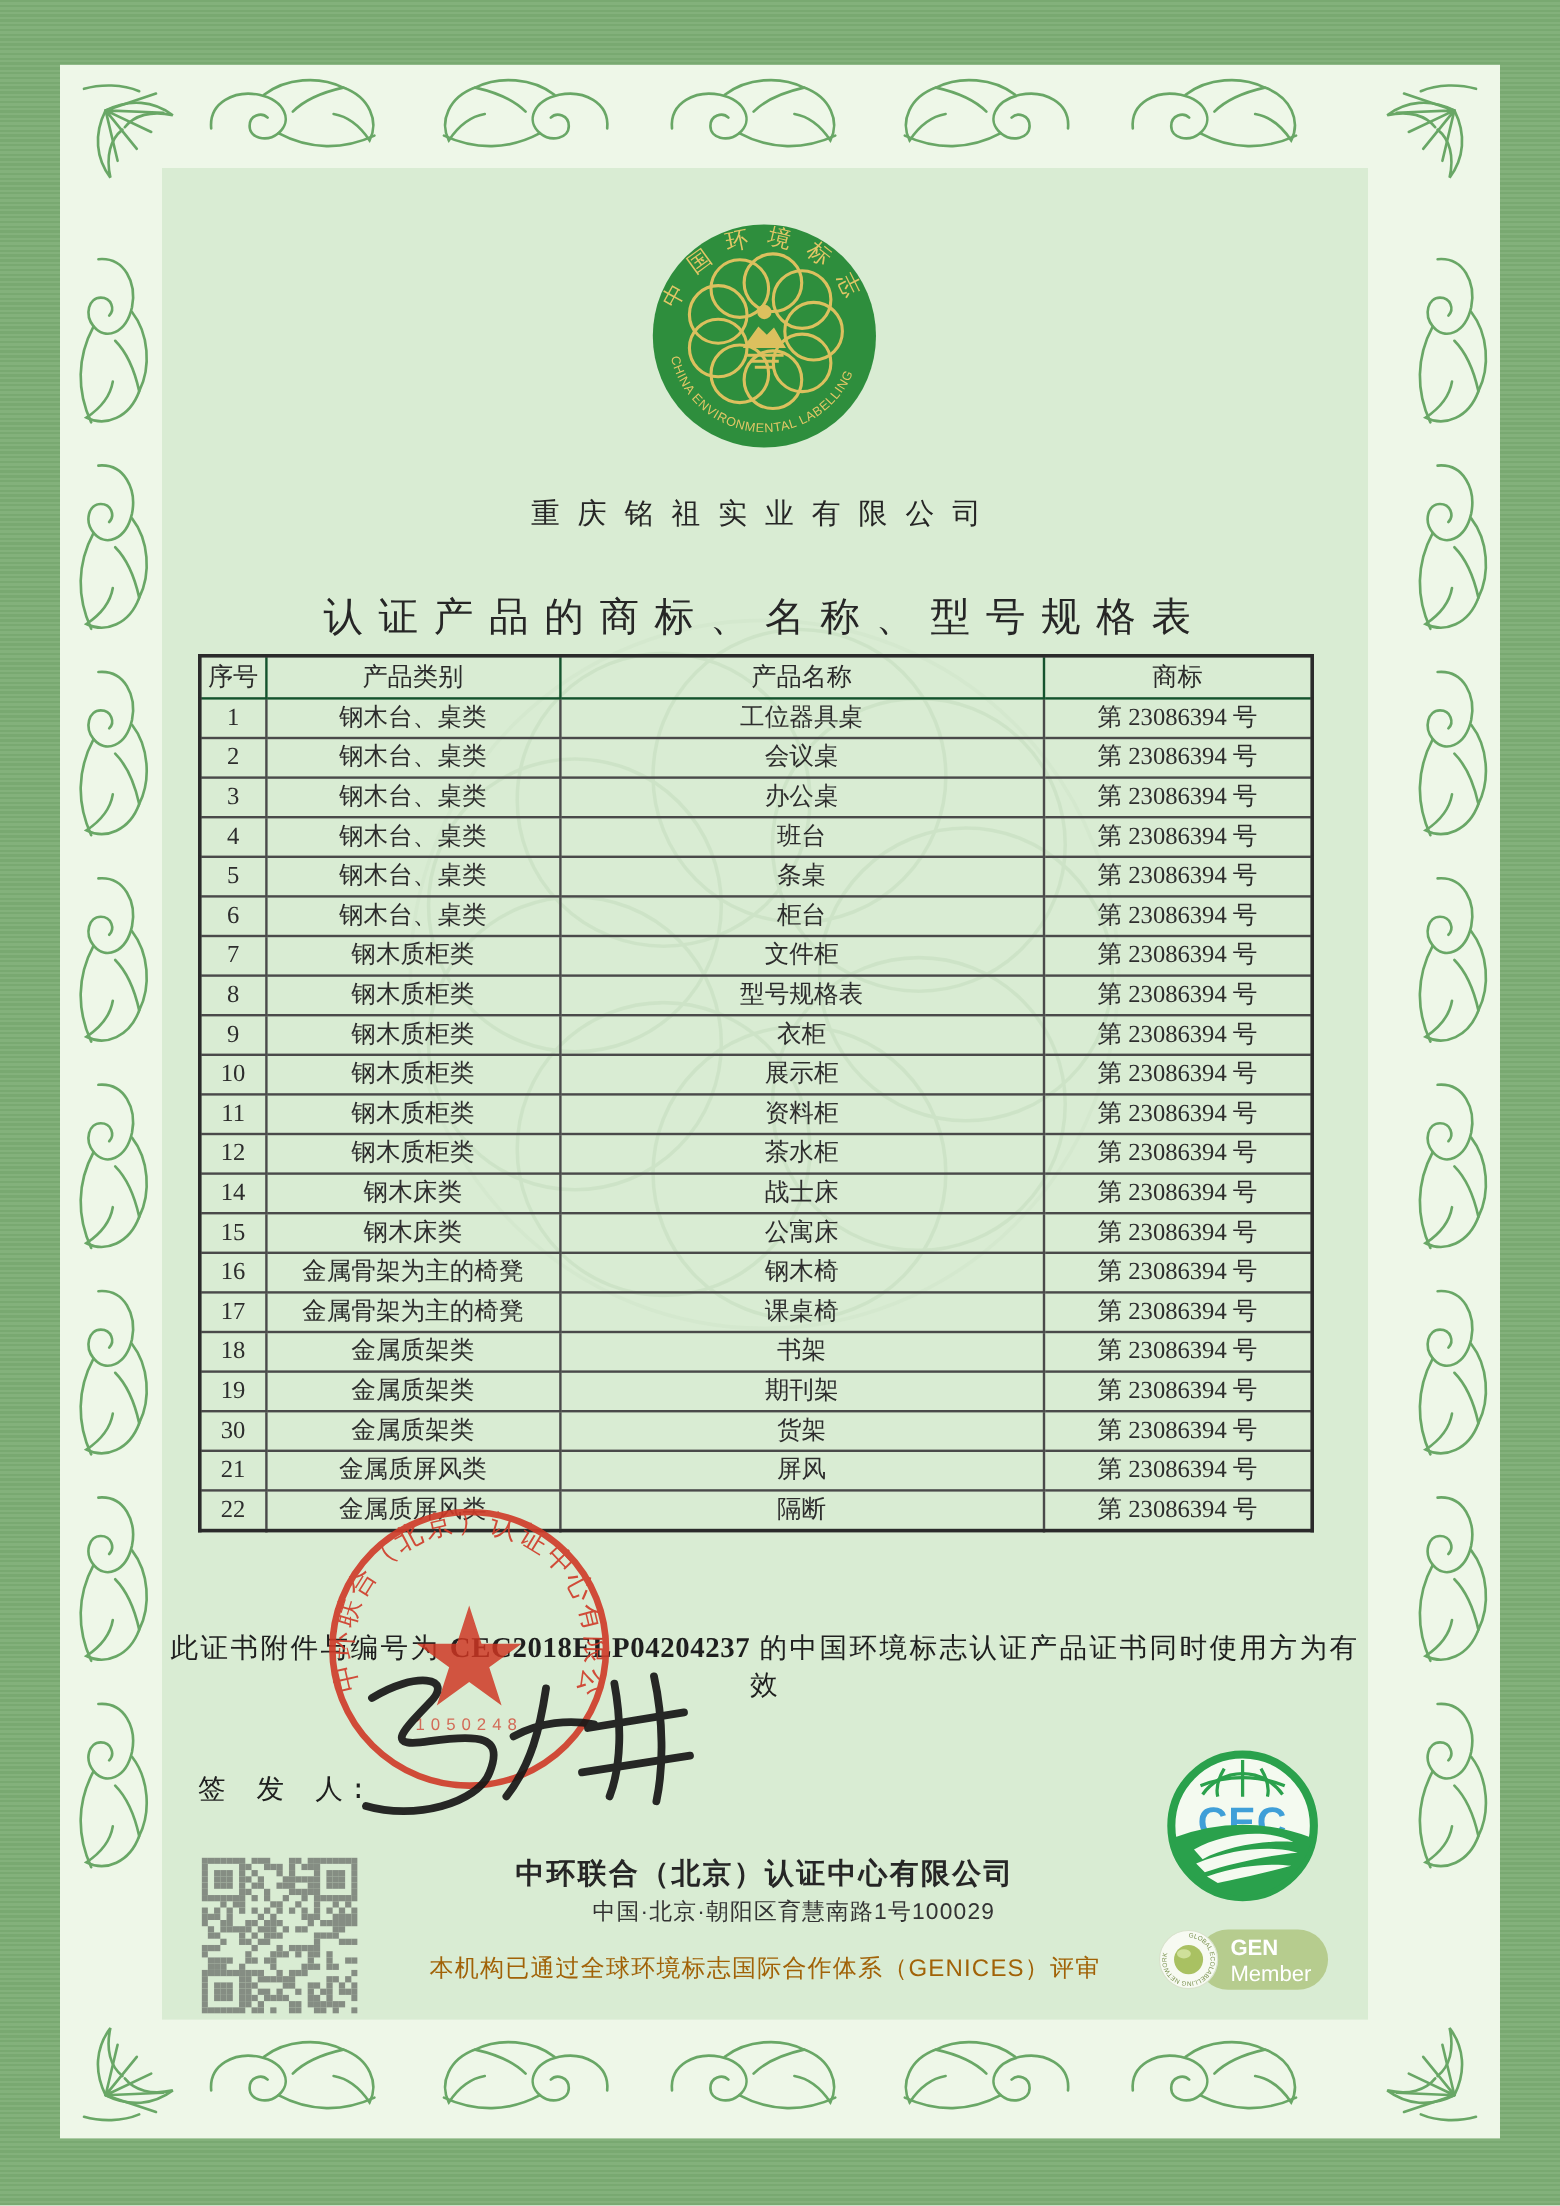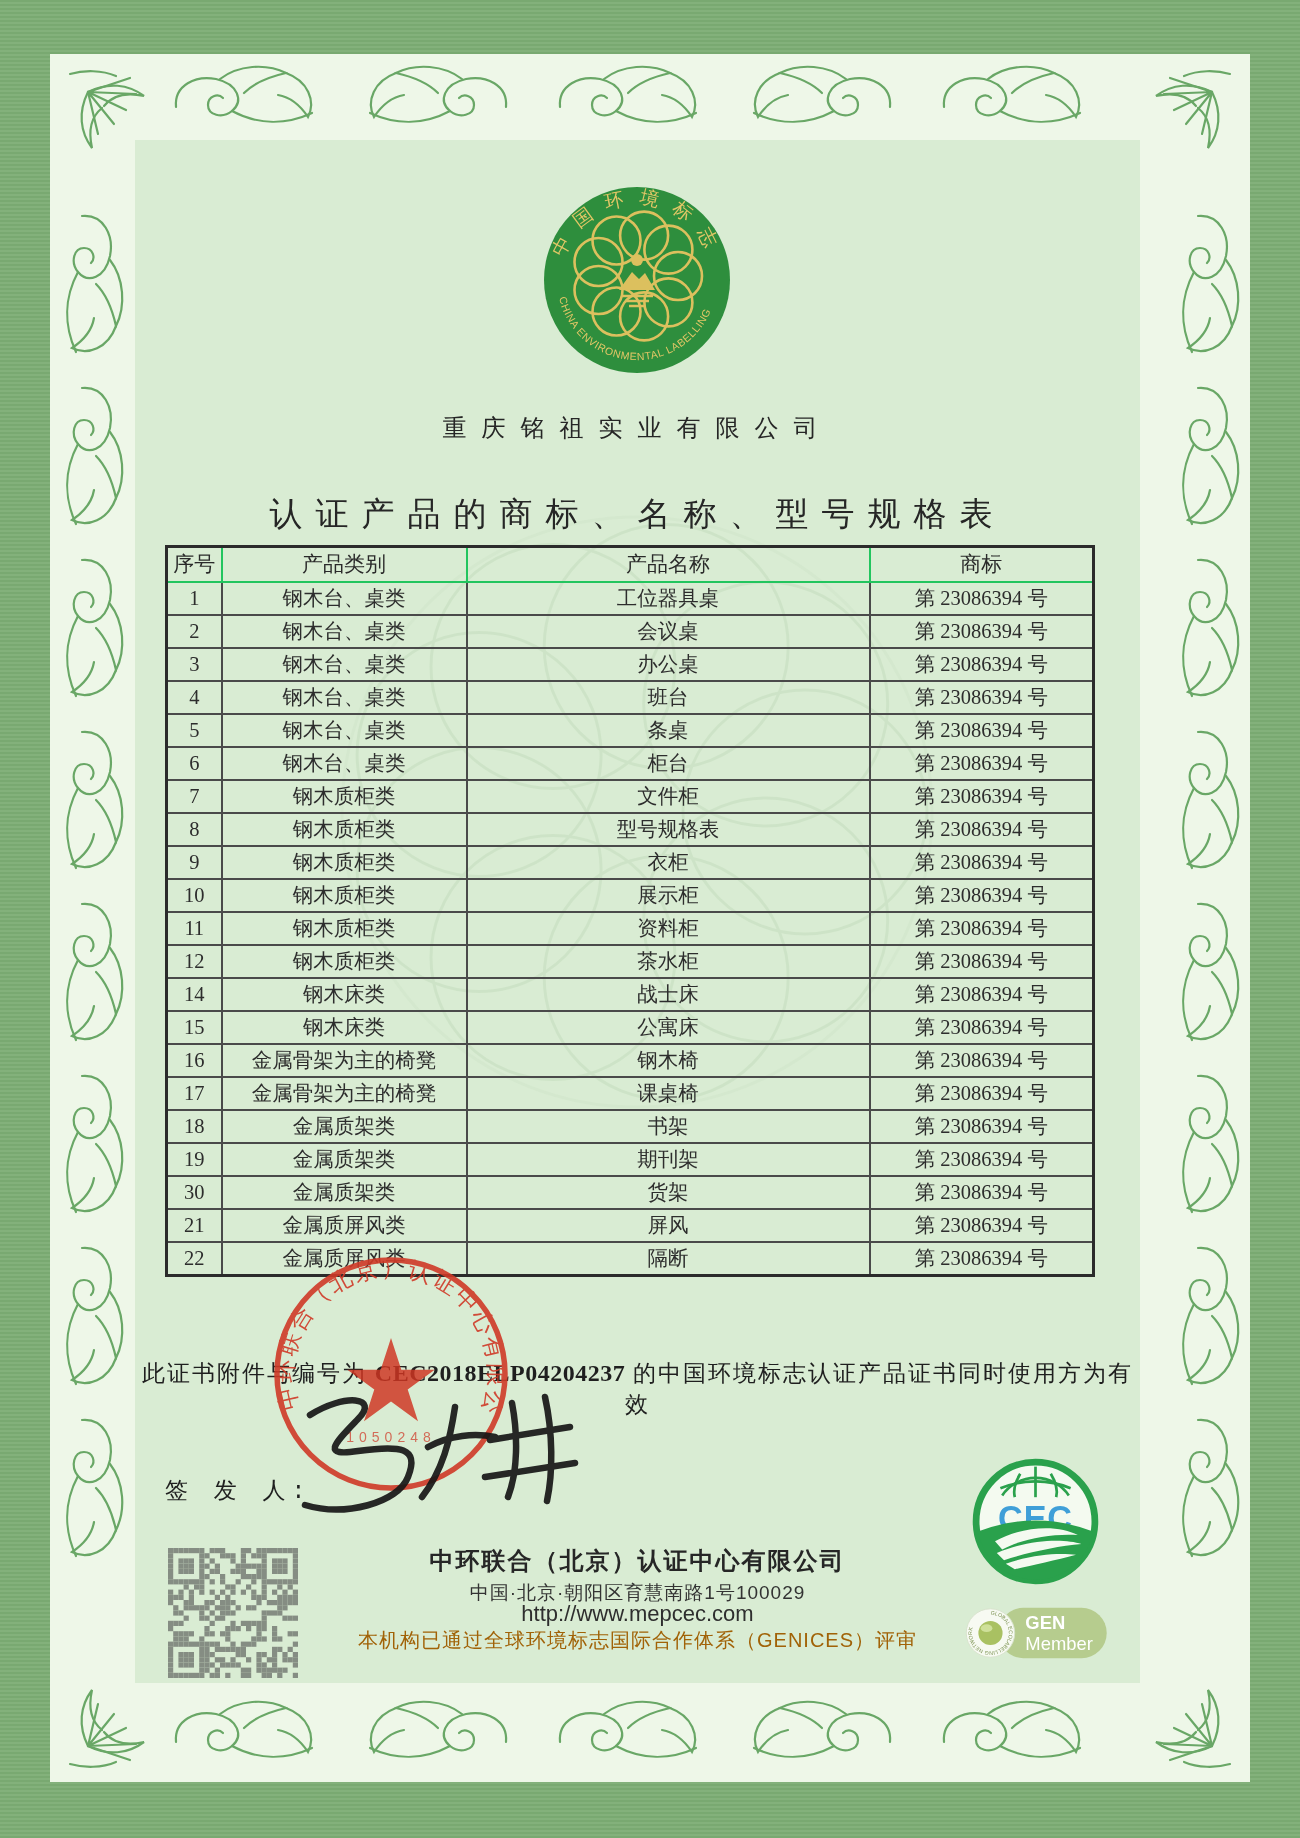--- a/index.html
+++ b/index.html
@@ -8,28 +8,28 @@
     background:repeating-linear-gradient(0deg,#79a971 0 2px,#83b17b 2px 4px);}
   .abs{position:absolute;}
   .band{position:absolute;left:50px;top:54px;width:1200px;height:1728px;background:#eef7e8;}
   .deco{position:absolute;left:0;top:0;z-index:2;pointer-events:none;}
   .panel{position:absolute;left:135px;top:140px;width:1005px;height:1543px;background:#d9ecd3;z-index:3;}
   .center{left:0;width:100%;text-align:center;}
   .company{top:272px;font-size:24px;letter-spacing:15px;color:#262626;}
   .doc-title{top:352px;font-size:33px;letter-spacing:13px;color:#262626;}
   .tablewrap{left:30px;top:405px;width:927px;}
   table.spec{width:927px;border-collapse:collapse;table-layout:fixed;border:3px solid #2b2b2b;}
-  table.spec th{height:33px;font-weight:normal;font-size:21px;color:#2a2a2a;border:2px solid #22c55e;padding:0;line-height:1;}
+  table.spec th{height:33px;font-weight:normal;font-size:21px;color:#2a2a2a;border:2px solid #14532d;padding:0;line-height:1;}
   table.spec td{height:31px;font-size:20.5px;color:#2d2d2d;text-align:center;border:2px solid #4a4a4a;padding:0;line-height:1;}
   .statement{top:1218px;font-size:23px;color:#1f1f1f;letter-spacing:2px;}
   .statement b{font-size:24px;letter-spacing:0.5px;}
   .issuer{left:30px;top:1335px;font-size:23px;letter-spacing:6px;color:#1f1f1f;font-family:Liberation Mono, monospace;}
   .sans{font-family:"Liberation Sans","DejaVu Sans",sans-serif;}
   .f-org{top:1405px;font-size:24px;font-weight:bold;letter-spacing:2px;color:#262626;}
-  .f-addr{top:1440px;font-size:19px;letter-spacing:1px;color:#333;}
+  .f-addr{top:1440px;font-size:19px;letter-spacing:1px;color:#333;padding-left:24px;}
   .f-web{top:1461px;font-size:22px;color:#2e2e2e;}
   .f-note{top:1487px;font-size:20px;letter-spacing:1px;color:#a16207;}
 </style>
 </head>
 <body>
 
 <div class="page">
 
   <div class="band"></div>
 
@@ -634,21 +634,20 @@
         <rect x="72.80" y="124.80" width="5.20" height="5.20" fill="#858d83"></rect>
         <rect x="78.00" y="124.80" width="5.20" height="5.20" fill="#858d83"></rect>
         <rect x="93.60" y="124.80" width="5.20" height="5.20" fill="#858d83"></rect>
         <rect x="98.80" y="124.80" width="5.20" height="5.20" fill="#858d83"></rect>
         <rect x="109.20" y="124.80" width="5.20" height="5.20" fill="#858d83"></rect>
         <rect x="124.80" y="124.80" width="5.20" height="5.20" fill="#858d83"></rect>
       </svg>
 
     <div class="abs center sans f-org">中环联合（北京）认证中心有限公司</div>
     <div class="abs center sans f-addr">中国·北京·朝阳区育慧南路1号100029</div>
-    <div class="abs center sans f-web">http://www.mepcec.com</div>
     <div class="abs center sans f-note">本机构已通过全球环境标志国际合作体系（GENICES）评审</div>
 
     <svg class="abs" style="left:833px;top:1314px;" width="135" height="135" viewBox="0 0 150 150">
       <circle cx="75" cy="75" r="66" fill="#f4faf0" stroke="#2aa14c" stroke-width="7.5"></circle>
       <g fill="none" stroke="#2aa14c" stroke-width="3">
         <path d="M 38,46 A 45,45 0 0 1 112,46"></path>
         <path d="M 58,22 C 52,32 50,40 52,48"></path>
         <path d="M 75,14 L 75,48"></path>
         <path d="M 92,22 C 98,32 100,40 98,48"></path>
         <path d="M 36,38 C 60,28 90,28 114,38"></path>

